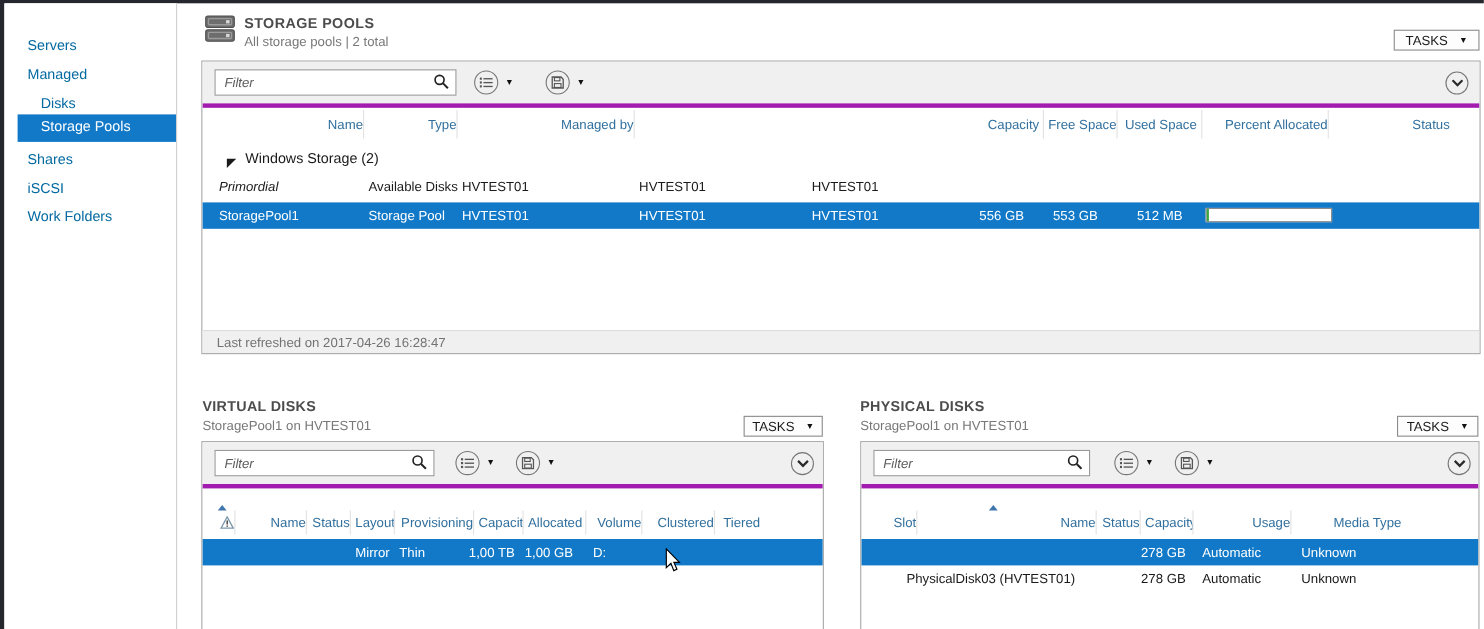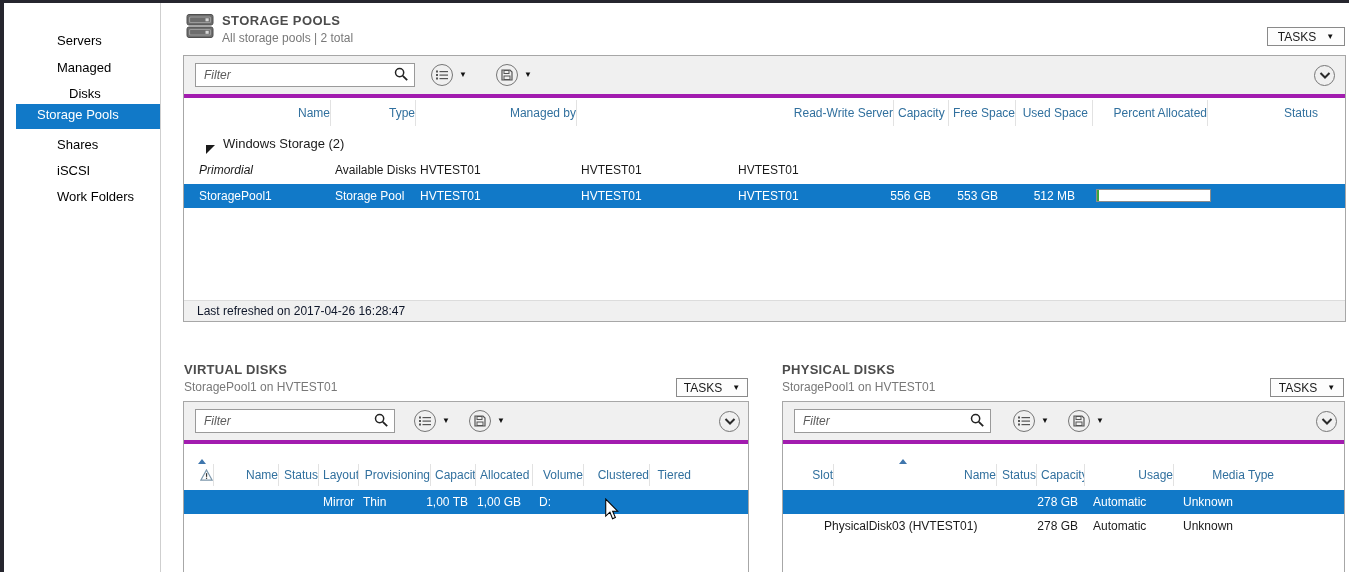--- a/index.html
+++ b/index.html
@@ -9,21 +9,21 @@
     -webkit-font-smoothing:antialiased;
   }
   .abs { position:absolute; }
 
   
   .edge-top  { left:0; top:0; width:1349px; height:3px; background:#26262e; }
   .edge-left { left:0; top:0; width:4px; height:572px; background:#26262e; }
 
   
   .sidebar { left:4px; top:3px; width:156px; height:569px; background:#ffffff; border-right:1px solid #cfcfcf; }
-  .side-item { position:absolute; font-size:13px; color:#000000; height:20px; line-height:20px; cursor:default; white-space:nowrap;margin-left:32px; }
+  .side-item { position:absolute; font-size:13px; color:#0369a1; height:20px; line-height:20px; cursor:default; white-space:nowrap; }
   .side-item.lvl1 { left:21px; }
   .side-item.lvl2 { left:33px; }
   .side-sel-band { position:absolute; left:12px; width:144px; height:25px; background:#1179c8; }
   .side-sel-band .side-sel-label { position:absolute; left:21px; top:3px; font-size:13px; color:#ffffff; white-space:nowrap; }
 
   
   .page-title { left:222px; top:13px; font-size:13px; font-weight:bold; color:#4c4c4c; letter-spacing:.4px; }
   .page-subtitle { left:222px; top:31px; font-size:12px; color:#787878; }
 
   
@@ -48,21 +48,21 @@
   .row.sel { background:#1179c8; }
   .cell { position:absolute; top:0; height:24px; line-height:24px; font-size:12px; color:#1a1a1a; white-space:nowrap; }
   .row.sel .cell { color:#ffffff; }
   .cell.num { text-align:right; }
   .cell.italic { font-style:italic; }
 
   .group-row { position:absolute; left:0; right:0; height:24px; }
   .group-label { position:absolute; left:39px; top:3px; font-size:13px; color:#1a1a1a; }
 
   .refreshbar { position:absolute; left:0; right:0; bottom:0; height:20px; background:#f0f0f0; border-top:1px solid #dcdcdc; }
-  .refreshbar span { position:absolute; left:13px; top:3px; font-size:12px; color:#0f172a; }
+  .refreshbar span { position:absolute; left:13px; top:3px; font-size:12px; color:#737373; }
 
   .alloc-bar { position:absolute; left:912px; top:5px; width:115px; height:13px; background:#ffffff; border:1px solid #8c8c8c; box-sizing:border-box; }
   .alloc-fill { position:absolute; left:0; top:0; bottom:0; background:#3aa63c; }
 
   .sect-title { position:absolute; font-size:13px; font-weight:bold; color:#4c4c4c; letter-spacing:.3px; }
   .sect-subtitle { position:absolute; font-size:12px; color:#787878; }
 
   .sort-asc { position:absolute; width:0; height:0; border-left:4px solid transparent; border-right:4px solid transparent; border-bottom:5px solid #3f76ad; }
 
   .cursor { position:absolute; left:604px; top:498px; }
@@ -135,21 +135,20 @@
       <svg width="12" height="8" viewBox="0 0 12 8">
           <path d="M1.5 1 L6 5.5 L10.5 1" fill="none" stroke="#2b2b2b" stroke-width="2"></path>
         </svg>
     </div>
   </div>
 
   <div class="thead" style="top:44px; height:26px;">
     <div class="hcell" style="left:12px;  width:135px; height:26px; line-height:26px;">Name</div>
     <div class="hcell" style="left:147px; width:85px;  height:26px; line-height:26px;">Type</div>
     <div class="hcell" style="left:232px; width:161px; height:26px; line-height:26px;">Managed by</div>
-    <div class="hcell" style="left:550px; width:160px; height:26px; line-height:26px;">Read-Write Server</div>
     <div class="hcell num" style="left:710px; width:55px; height:26px; line-height:26px;">Capacity</div>
     <div class="hcell num" style="left:765px; width:67px; height:26px; line-height:26px;">Free Space</div>
     <div class="hcell num" style="left:832px; width:77px; height:26px; line-height:26px;">Used Space</div>
     <div class="hcell" style="left:909px; width:115px; height:26px; line-height:26px; padding-left:8px;">Percent Allocated</div>
     <div class="hcell" style="left:1024px; width:110px; height:26px; line-height:26px; padding-left:10px; border-right:none;">Status</div>
   </div>
 
   <div class="group-row" style="top:77px;">
     <span class="abs" style="left:22px; top:7px;">
       <svg width="9" height="9" viewBox="0 0 10 10">

